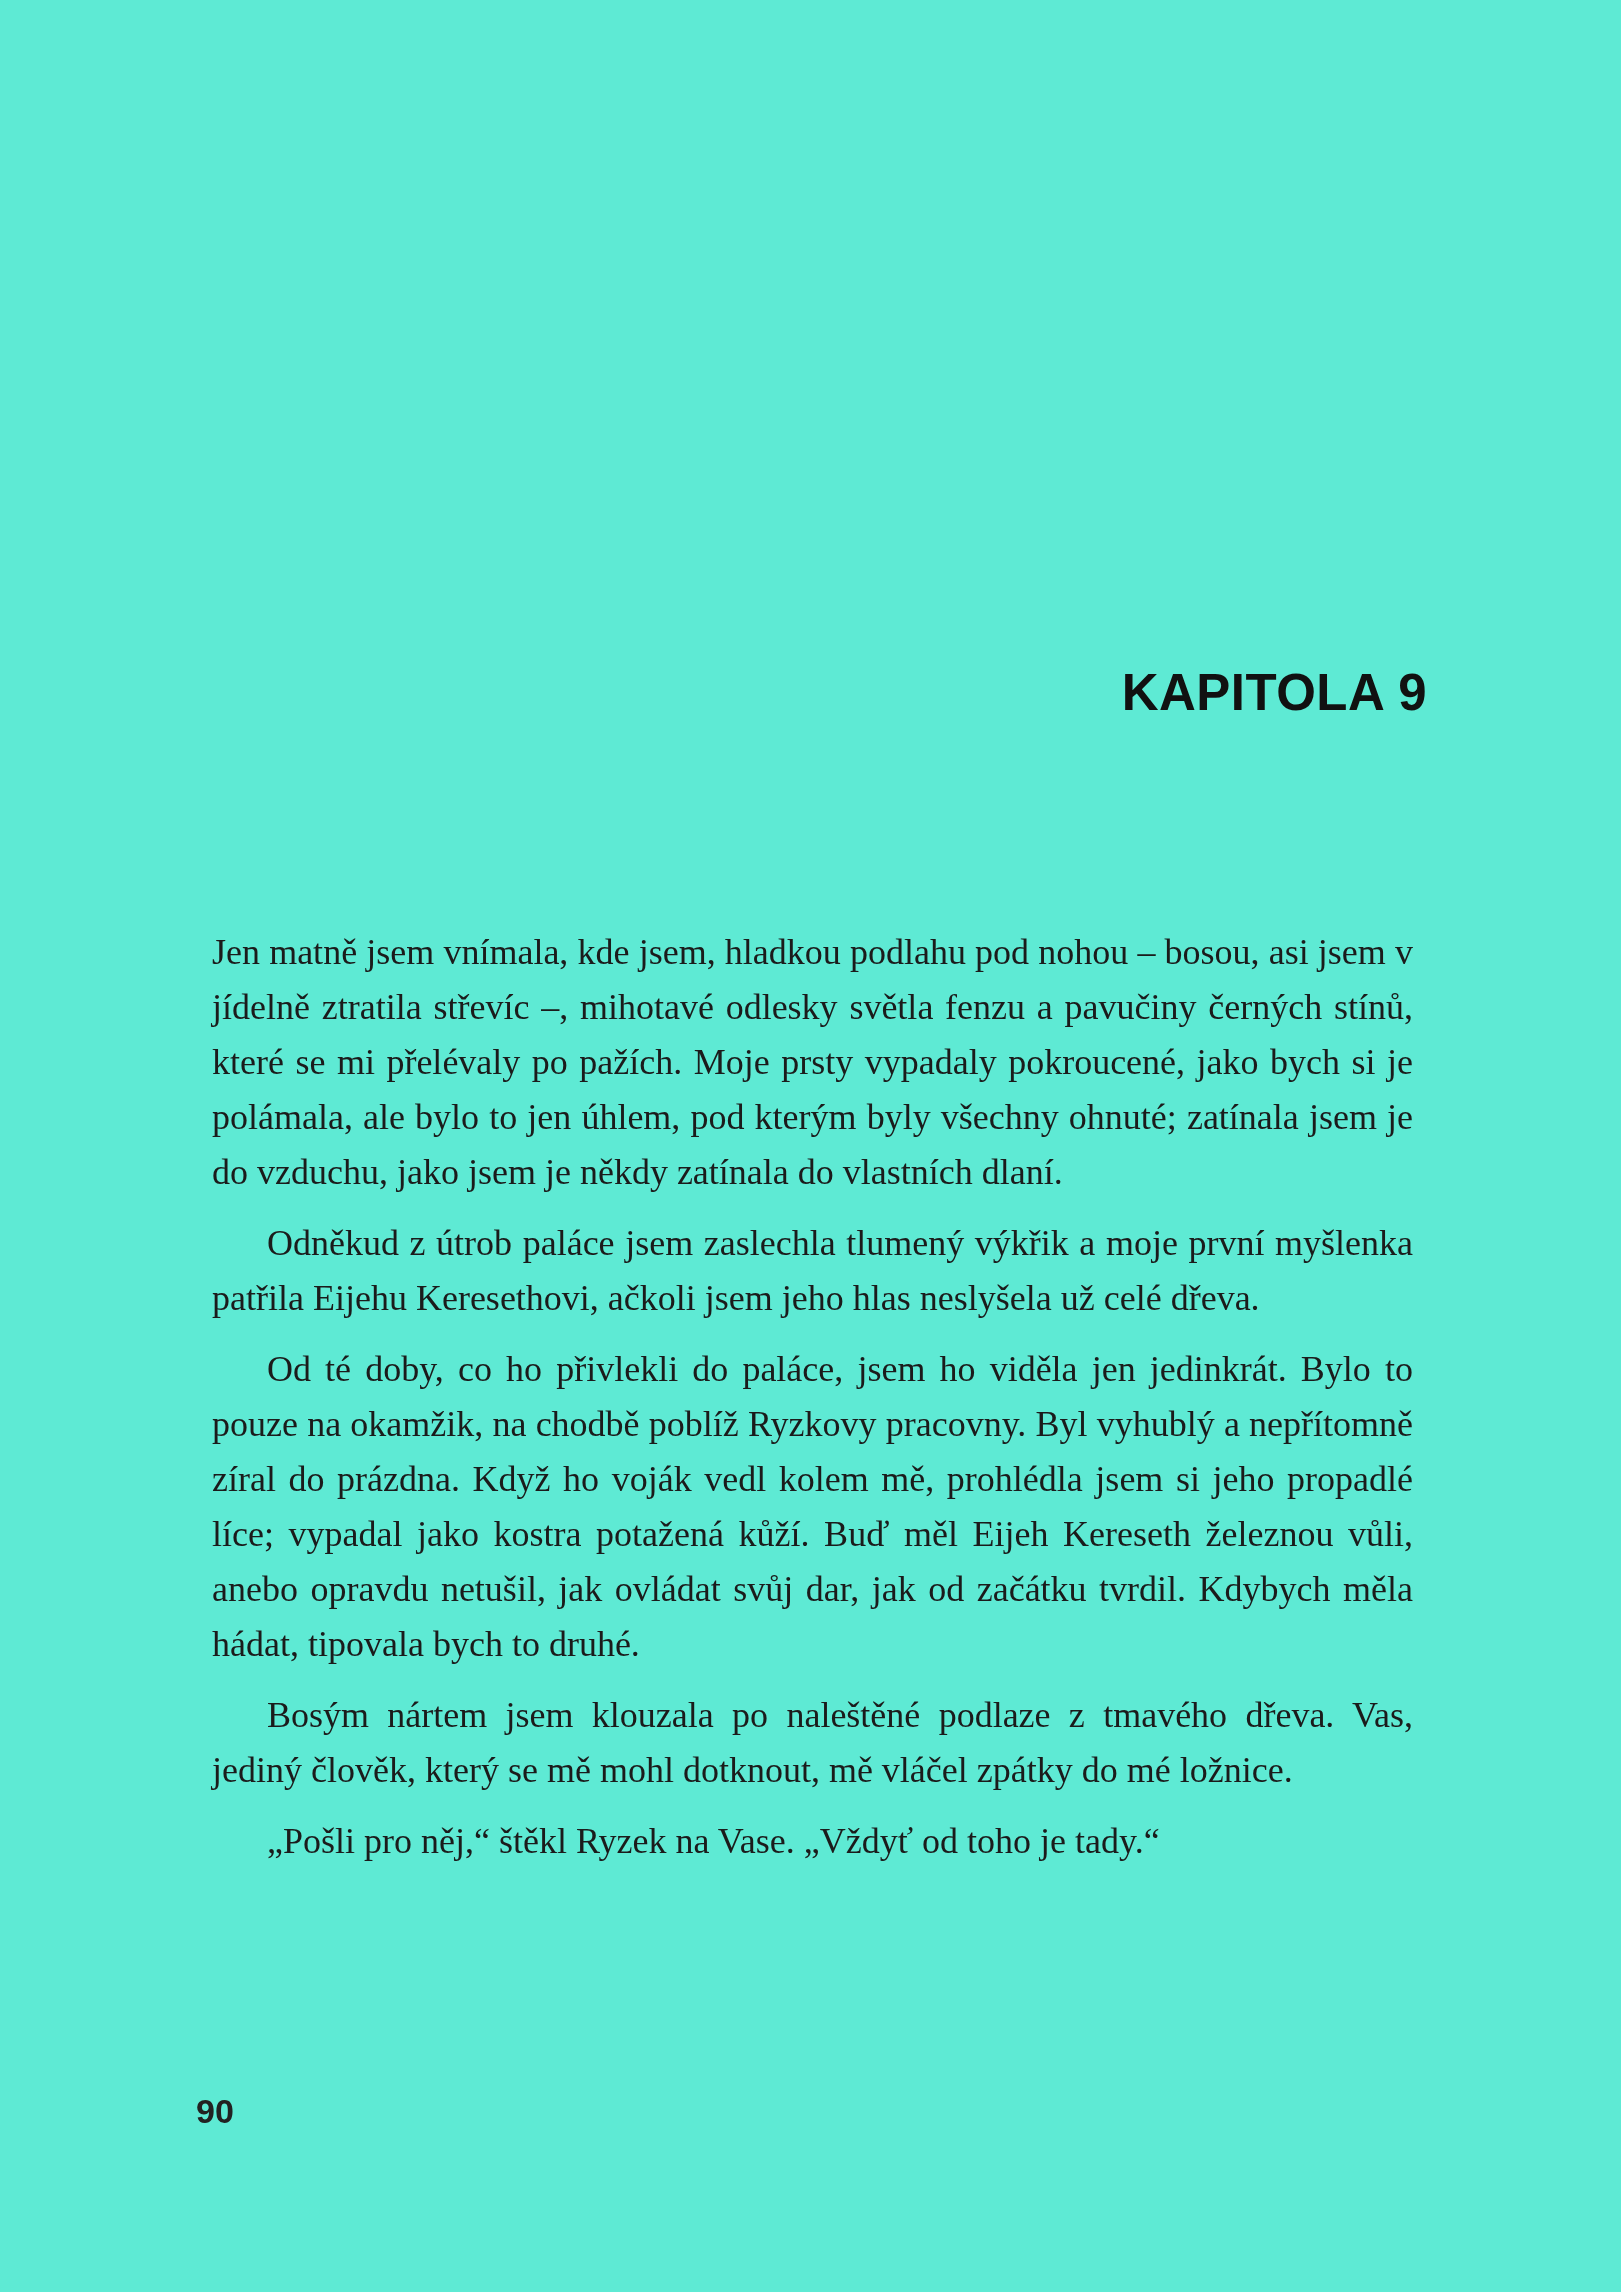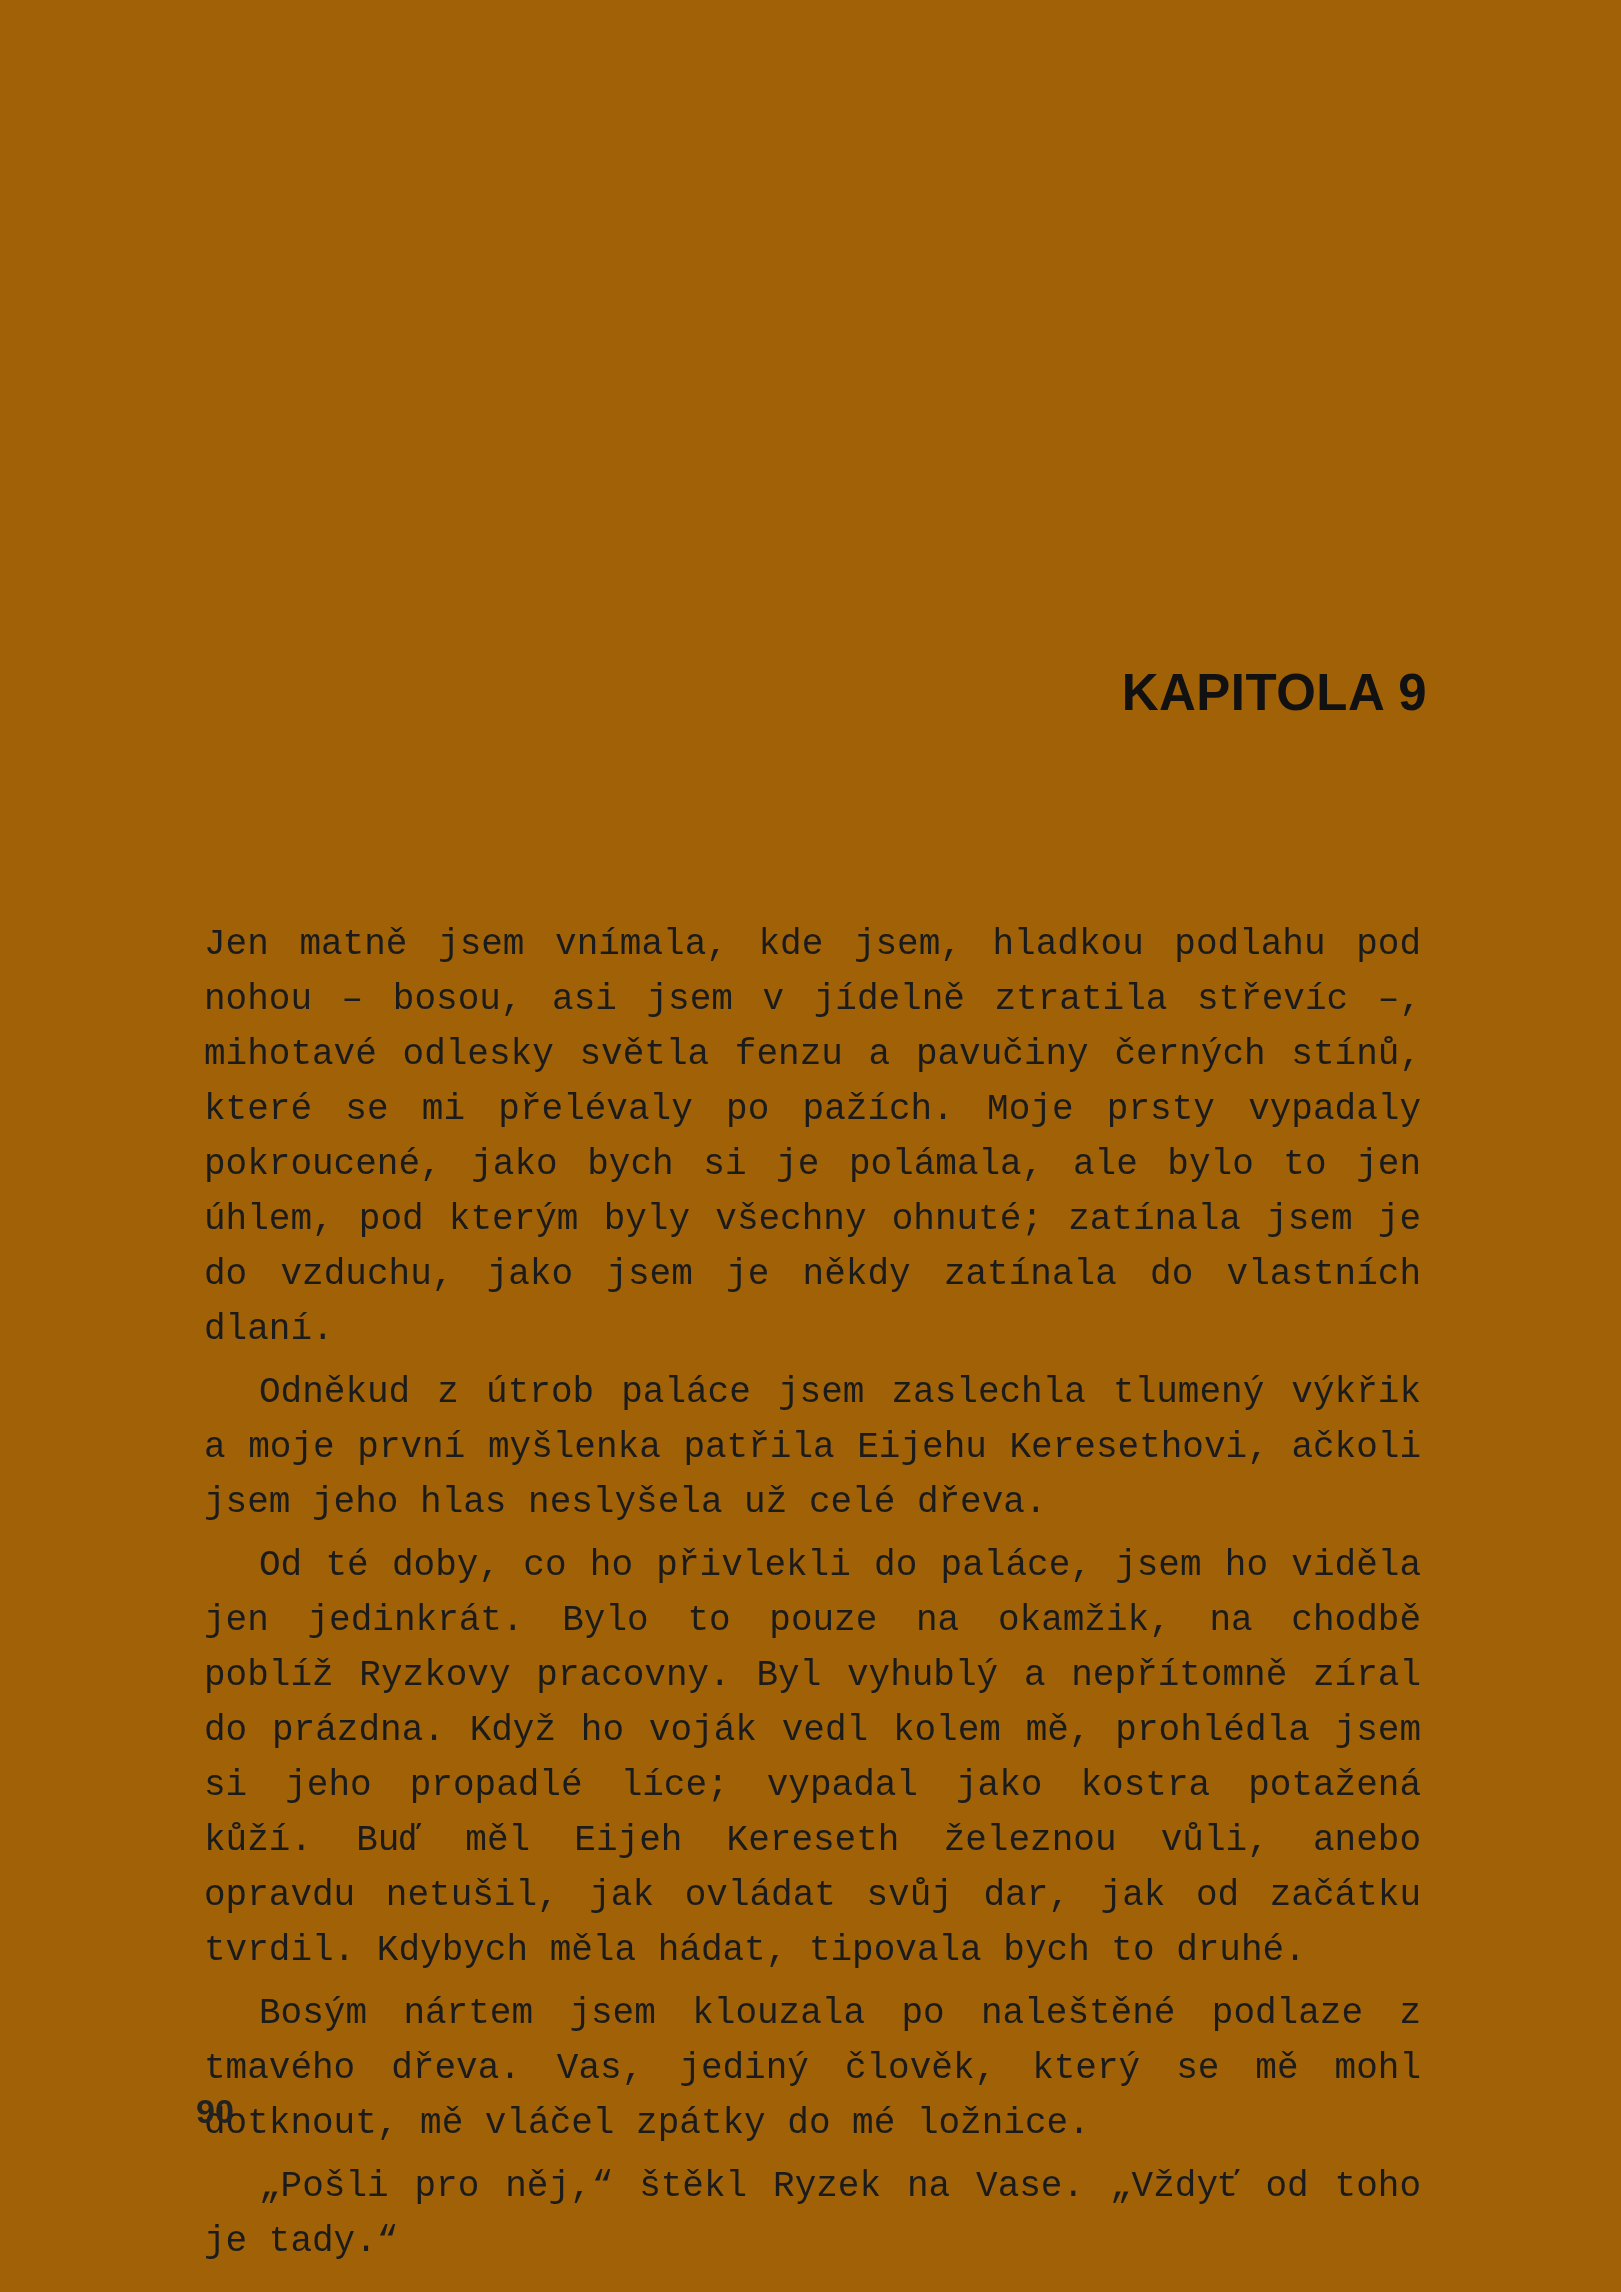--- a/index.html
+++ b/index.html
@@ -12,21 +12,21 @@
     width: 1621px;
     height: 2292px;
     position: relative;
     font-family: "Liberation Serif", serif;
     color: #1c1c1c;
     overflow: hidden;
   }
   .page {
     position: absolute;
     inset: 0;
-    background: #a16207;
+    background: #5eead4;
   }
   .chapter-heading {
     position: absolute;
     top: 661px;
     right: 194px;
     text-align: right;
     font-family: "Liberation Sans", sans-serif;
     font-weight: 700;
     font-size: 51px;
     line-height: 64px;
@@ -38,23 +38,22 @@
     left: 196px;
     top: 909px;
     width: 1233px;
     font-family: "Liberation Serif", serif;
     font-size: 36px;
     line-height: 55px;
     text-align: justify;
     color: #1b1b1b;
   }
   .body-text p {
-    margin: 8px;
+    margin: 16px;
     padding: 0;
-    font-family: Liberation Mono, monospace;
   }
   .body-text p.indent {
     text-indent: 55px;
   }
   .page-number {
     position: absolute;
     left: 196px;
     top: 2090px;
     font-family: "Liberation Sans", sans-serif;
     font-weight: 700;

